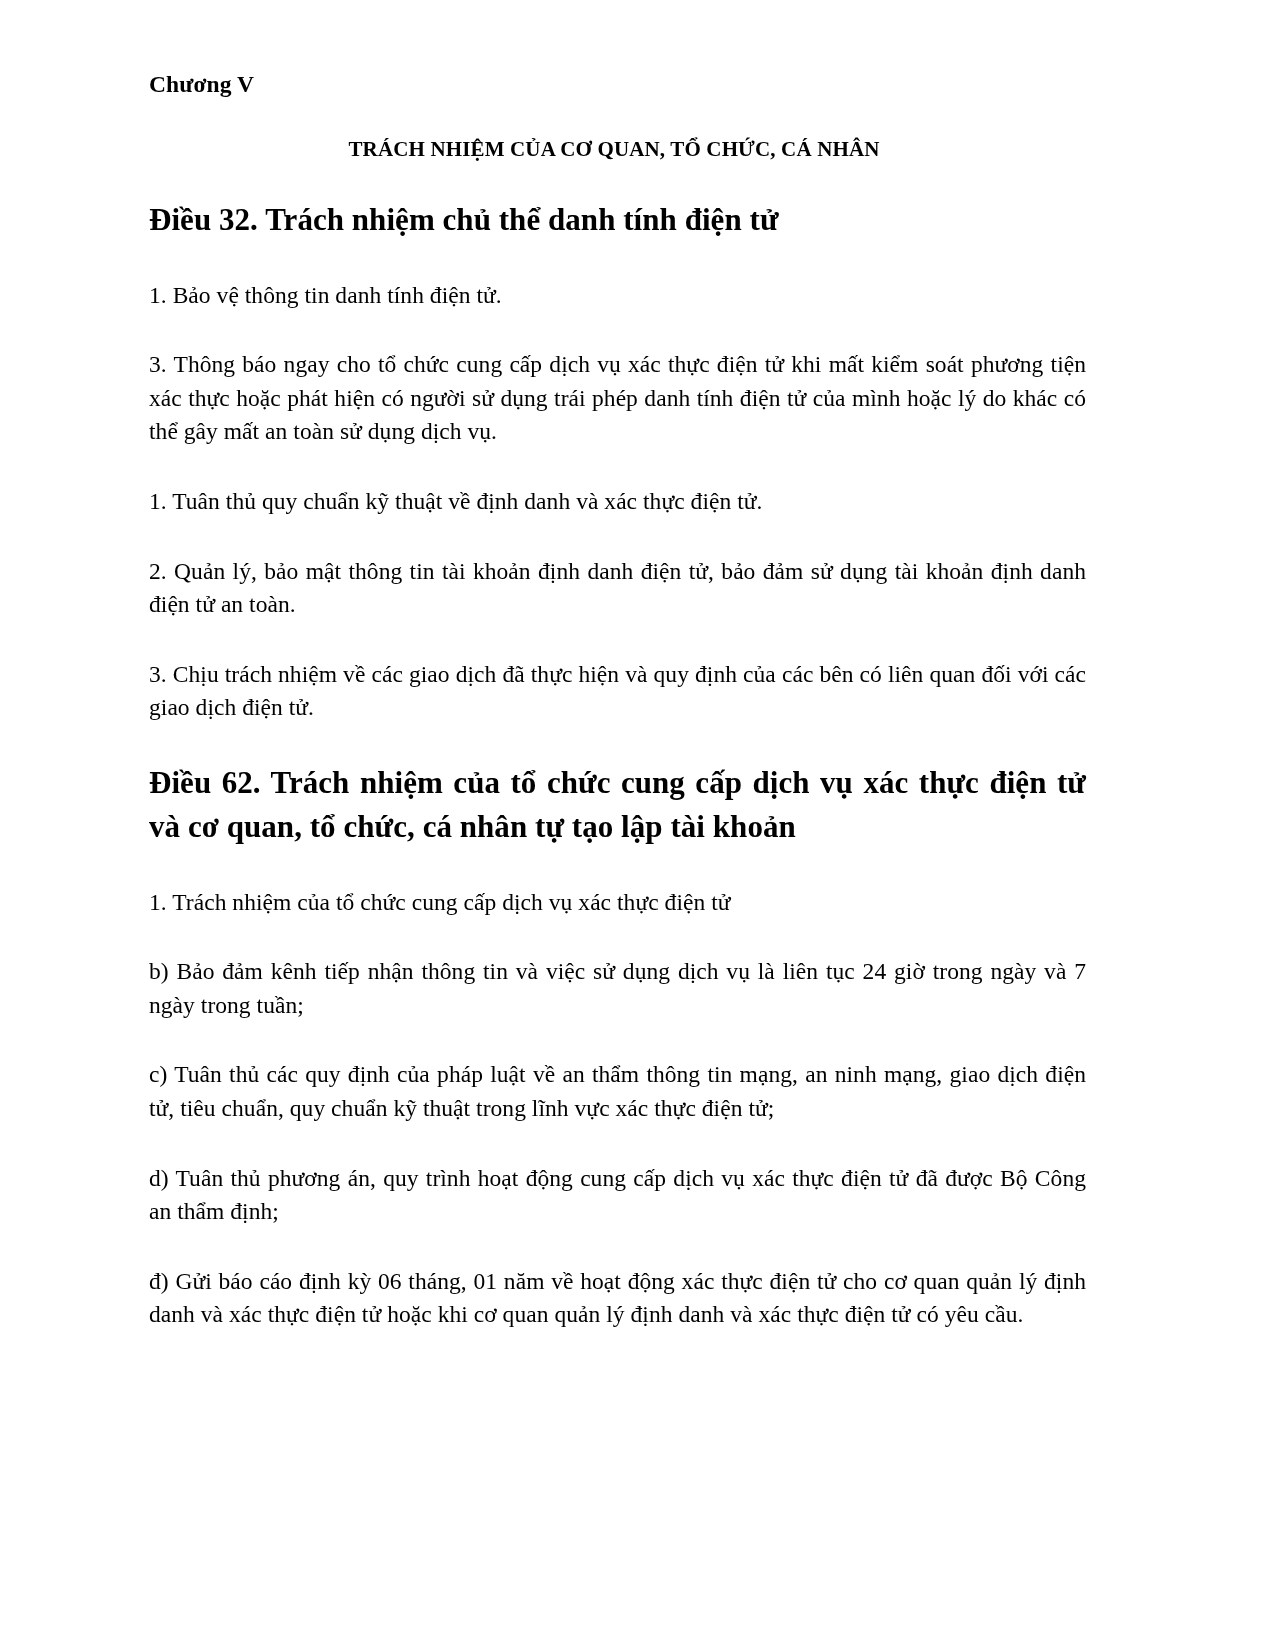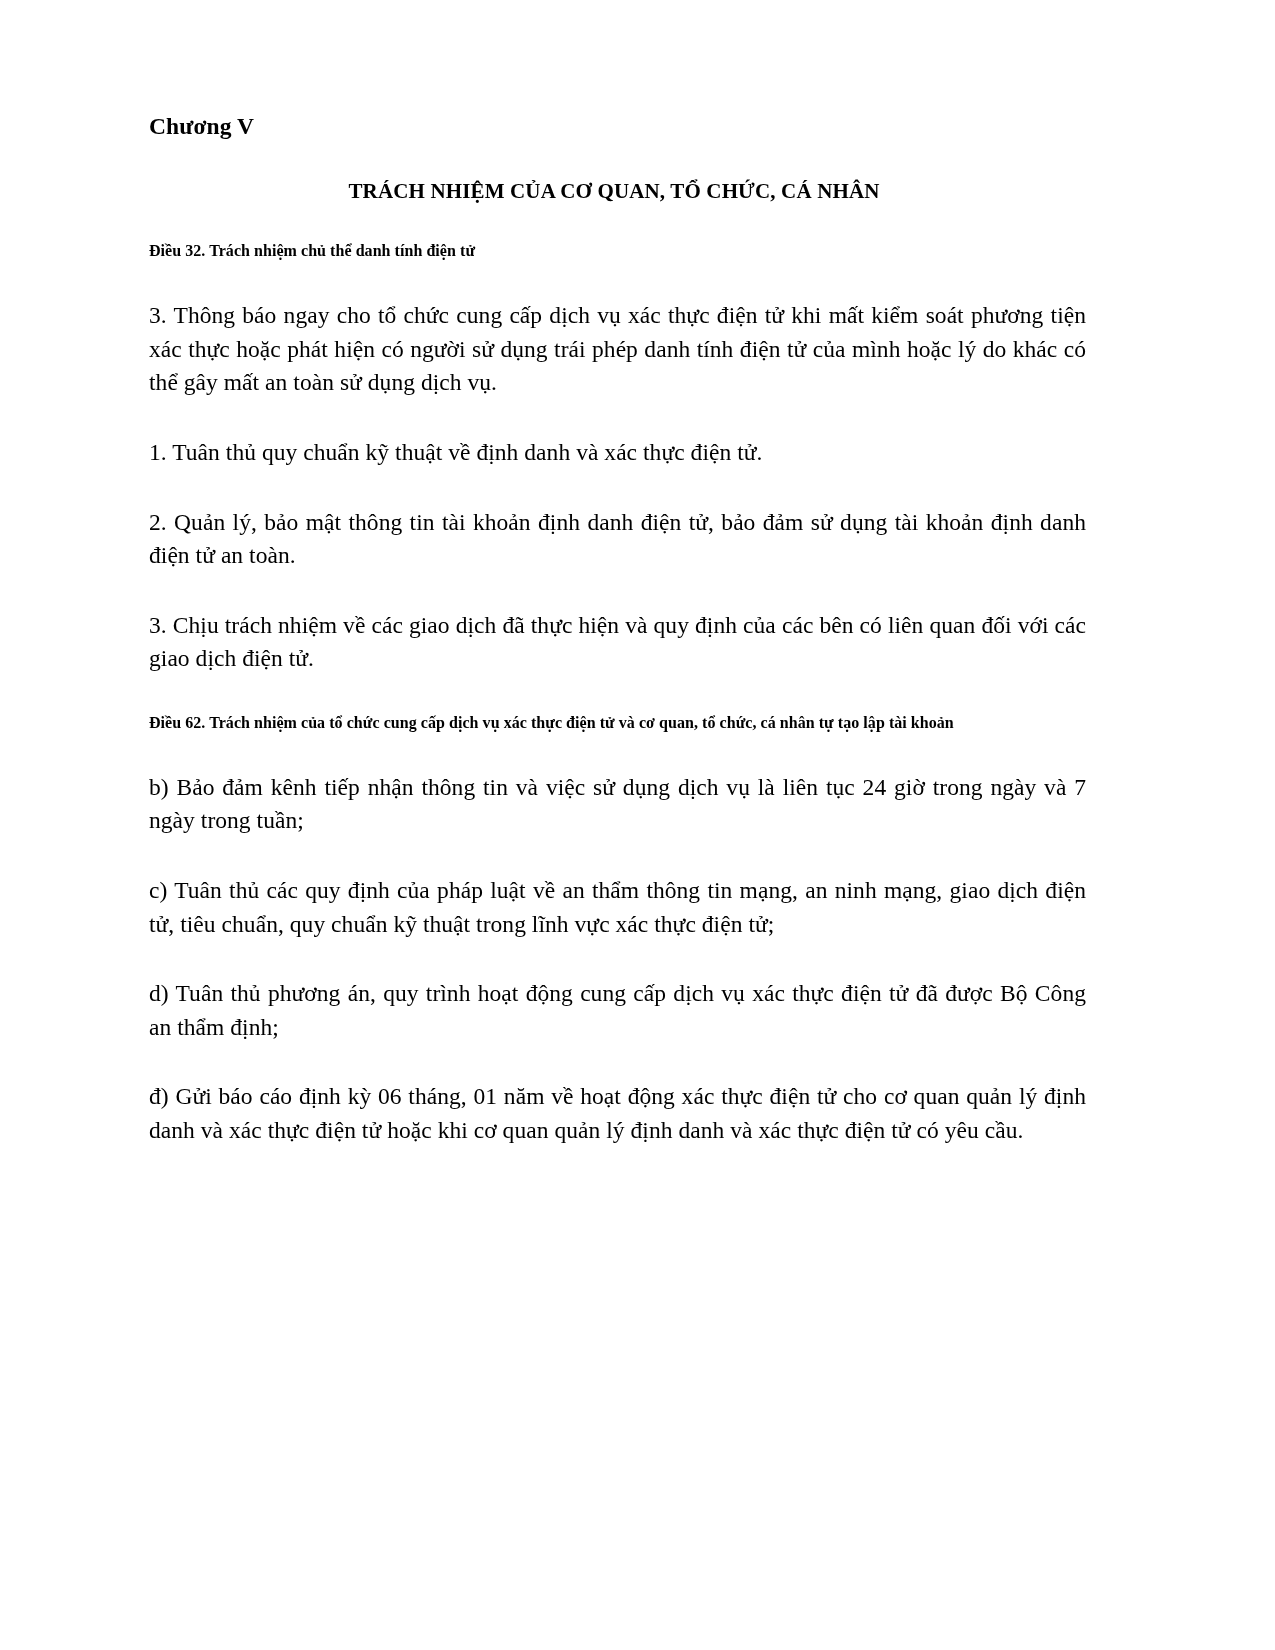--- a/index.html
+++ b/index.html
@@ -12,21 +12,21 @@
     height: 1650px;
     font-family: "Liberation Serif", "DejaVu Serif", serif;
     color: #000000;
     -webkit-font-smoothing: antialiased;
   }
   .page {
     position: relative;
     width: 1275px;
     height: 1210px;
     box-sizing: border-box;
-    padding: 112px 190px 0 142px;
+    padding: 70px 190px 0 142px;
   }
   .doc-body {
     width: 944px;
   }
   .chapter-label {
     font-size: 23.5px;
     font-weight: bold;
     line-height: 1.2;
     margin: 0 0 0 7px;
     text-align: left;
@@ -34,21 +34,21 @@
   }
   .chapter-title {
     font-size: 21px;
     font-weight: bold;
     line-height: 1.2;
     text-align: center;
     margin: 39px 0 0 0;
     letter-spacing: 0.15px;
   }
   .article-heading {
-    font-size: 16px;
+    font-size: 31px;
     font-weight: bold;
     line-height: 1.43;
     text-align: justify;
     text-justify: inter-word;
     margin: 36px 0 0 7px;
     letter-spacing: 0.05px;
   }
   .article-heading.wrap {
     text-align: justify;
   }
@@ -70,33 +70,35 @@
 
 <div class="page">
   <div class="doc-body">
 
     <div class="chapter-label">Chương V</div>
 
     <div class="chapter-title">TRÁCH NHIỆM CỦA CƠ QUAN, TỔ CHỨC, CÁ NHÂN</div>
 
     <div class="article-heading">Điều 32. Trách nhiệm chủ thể danh tính điện tử</div>
 
+    <div class="para">1. Bảo vệ thông tin danh tính điện tử.</div>
 
 
     <div class="para">3. Thông báo ngay cho tổ chức cung cấp dịch vụ xác thực điện tử khi mất kiểm soát phương tiện xác thực hoặc phát hiện có người sử dụng trái phép danh tính điện tử của mình hoặc lý do khác có thể gây mất an toàn sử dụng dịch vụ.</div>
 
 
     <div class="para">1. Tuân thủ quy chuẩn kỹ thuật về định danh và xác thực điện tử.</div>
 
     <div class="para">2. Quản lý, bảo mật thông tin tài khoản định danh điện tử, bảo đảm sử dụng tài khoản định danh điện tử an toàn.</div>
 
     <div class="para">3. Chịu trách nhiệm về các giao dịch đã thực hiện và quy định của các bên có liên quan đối với các giao dịch điện tử.</div>
 
     <div class="article-heading wrap">Điều 62. Trách nhiệm của tổ chức cung cấp dịch vụ xác thực điện tử và cơ quan, tổ chức, cá nhân tự tạo lập tài khoản</div>
 
+    <div class="para">1. Trách nhiệm của tổ chức cung cấp dịch vụ xác thực điện tử</div>
 
 
     <div class="para">b) Bảo đảm kênh tiếp nhận thông tin và việc sử dụng dịch vụ là liên tục 24 giờ trong ngày và 7 ngày trong tuần;</div>
 
     <div class="para">c) Tuân thủ các quy định của pháp luật về an thẩm thông tin mạng, an ninh mạng, giao dịch điện tử, tiêu chuẩn, quy chuẩn kỹ thuật trong lĩnh vực xác thực điện tử;</div>
 
     <div class="para">d) Tuân thủ phương án, quy trình hoạt động cung cấp dịch vụ xác thực điện tử đã được Bộ Công an thẩm định;</div>
 
     <div class="para">đ) Gửi báo cáo định kỳ 06 tháng, 01 năm về hoạt động xác thực điện tử cho cơ quan quản lý định danh và xác thực điện tử hoặc khi cơ quan quản lý định danh và xác thực điện tử có yêu cầu.</div>
 

